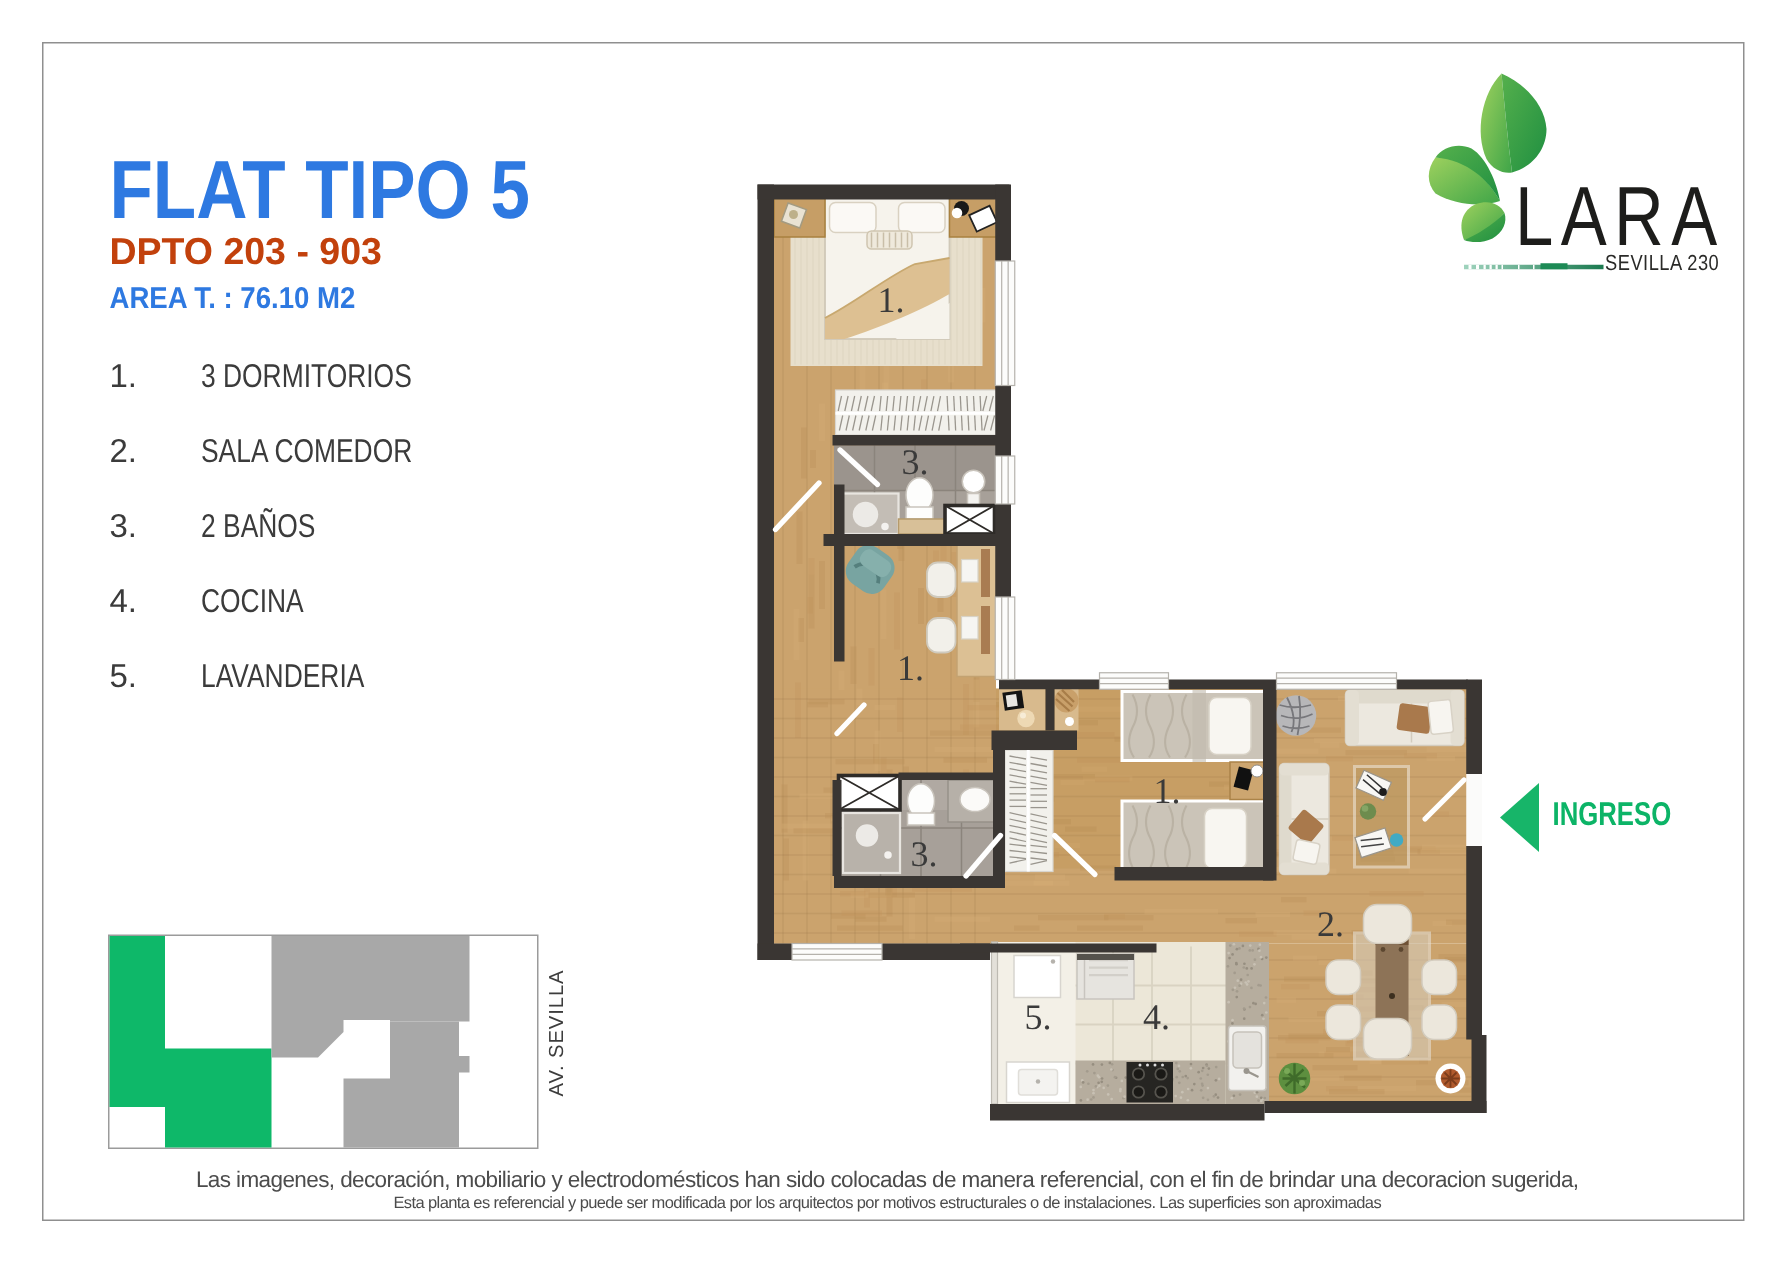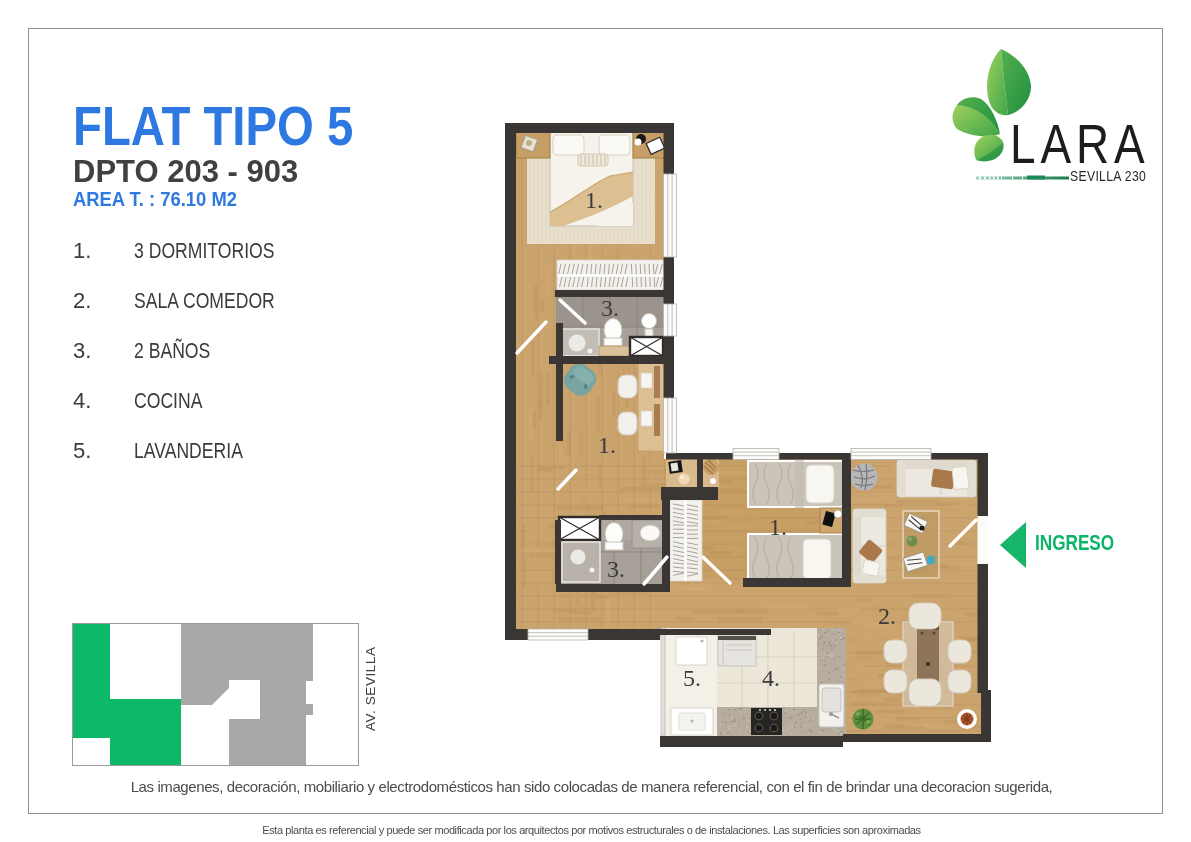--- a/index.html
+++ b/index.html
@@ -6,21 +6,21 @@
   body{width:1191px;height:842px;position:relative;overflow:hidden;font-family:"Liberation Sans",sans-serif;}
   .abs{position:absolute;}
 </style>
 </head>
 <body>
 
 <div class="abs" style="left:28px;top:28px;width:1133px;height:784px;border:1px solid #8f8f8f;"></div>
 
 <div class="abs" style="left:73px;top:94px;font-size:55px;font-weight:bold;color:#2e79e1;transform:scaleX(0.86);transform-origin:left top;white-space:nowrap;">FLAT TIPO 5</div>
 
-<div class="abs" style="left:73px;top:154px;font-size:31px;font-weight:bold;color:#404040;white-space:nowrap;">DPTO 203 - 903</div>
+<div class="abs" style="left:73px;top:154px;font-size:25px;font-weight:bold;color:#c2410c;white-space:nowrap;">DPTO 203 - 903</div>
 
 <div class="abs" style="left:73px;top:188px;font-size:20px;font-weight:bold;color:#2e79e1;transform:scaleX(0.92);transform-origin:left top;white-space:nowrap;">AREA T. : 76.10 M2</div>
 
 <div class="abs" style="left:73px;top:238px;font-size:22px;color:#3b3b3b;width:320px;">
 
   <div style="position:relative;height:50px;"><span>1.</span><span style="position:absolute;left:61px;transform:scaleX(0.8);transform-origin:left top;display:inline-block;white-space:nowrap;">3 DORMITORIOS</span></div>
 
   <div style="position:relative;height:50px;"><span>2.</span><span style="position:absolute;left:61px;transform:scaleX(0.8);transform-origin:left top;display:inline-block;white-space:nowrap;">SALA COMEDOR</span></div>
 
   <div style="position:relative;height:50px;"><span>3.</span><span style="position:absolute;left:61px;transform:scaleX(0.8);transform-origin:left top;display:inline-block;white-space:nowrap;">2 BAÑOS</span></div>
@@ -33,21 +33,21 @@
 <div class="abs" style="left:1010px;top:111px;font-size:56px;color:#1d1d1b;letter-spacing:6px;transform:scaleX(0.82);transform-origin:left top;white-space:nowrap;">LARA</div>
 
 <div class="abs" style="left:1070px;top:168px;font-size:14.5px;color:#2a2a28;letter-spacing:0.4px;transform:scaleX(0.84);transform-origin:left top;white-space:nowrap;">SEVILLA 230</div>
 
 <div class="abs" style="left:1035px;top:530px;font-size:22px;font-weight:bold;color:#0cb467;transform:scaleX(0.78);transform-origin:left top;white-space:nowrap;">INGRESO</div>
 
 <div class="abs" style="left:325px;top:677px;width:92px;height:16px;font-size:13.5px;color:#3d3d3d;letter-spacing:0.6px;white-space:nowrap;transform:rotate(-90deg);transform-origin:center;">AV. SEVILLA</div>
 
 <div class="abs" style="left:0;top:778px;width:1183px;text-align:center;font-size:15px;color:#4c4c4c;letter-spacing:-0.4px;">Las imagenes, decoración, mobiliario y electrodomésticos han sido colocadas de manera referencial, con el fin de brindar una decoracion sugerida,</div>
 
-<div class="abs" style="left:0;top:824px;width:1183px;text-align:center;font-size:11px;color:#4c4c4c;letter-spacing:-0.4px;">Esta planta es referencial y puede ser modificada por los arquitectos por motivos estructurales o de instalaciones. Las superficies son aproximadas</div>
+<div class="abs" style="left:0;top:796px;width:1183px;text-align:center;font-size:11px;color:#4c4c4c;letter-spacing:-0.4px;">Esta planta es referencial y puede ser modificada por los arquitectos por motivos estructurales o de instalaciones. Las superficies son aproximadas</div>
 
 <svg class="abs" style="left:0;top:0;" width="1191" height="842" viewBox="0 0 1191 842">
 <defs>
   <linearGradient id="leafL" x1="0" y1="0" x2="1" y2="1">
     <stop offset="0" stop-color="#9ed15e"></stop>
         <stop offset="1" stop-color="#3fa548"></stop>
   </linearGradient>
   <linearGradient id="leafR" x1="0" y1="0" x2="1" y2="1">
     <stop offset="0" stop-color="#55b04c"></stop>
         <stop offset="1" stop-color="#1f8f41"></stop>

